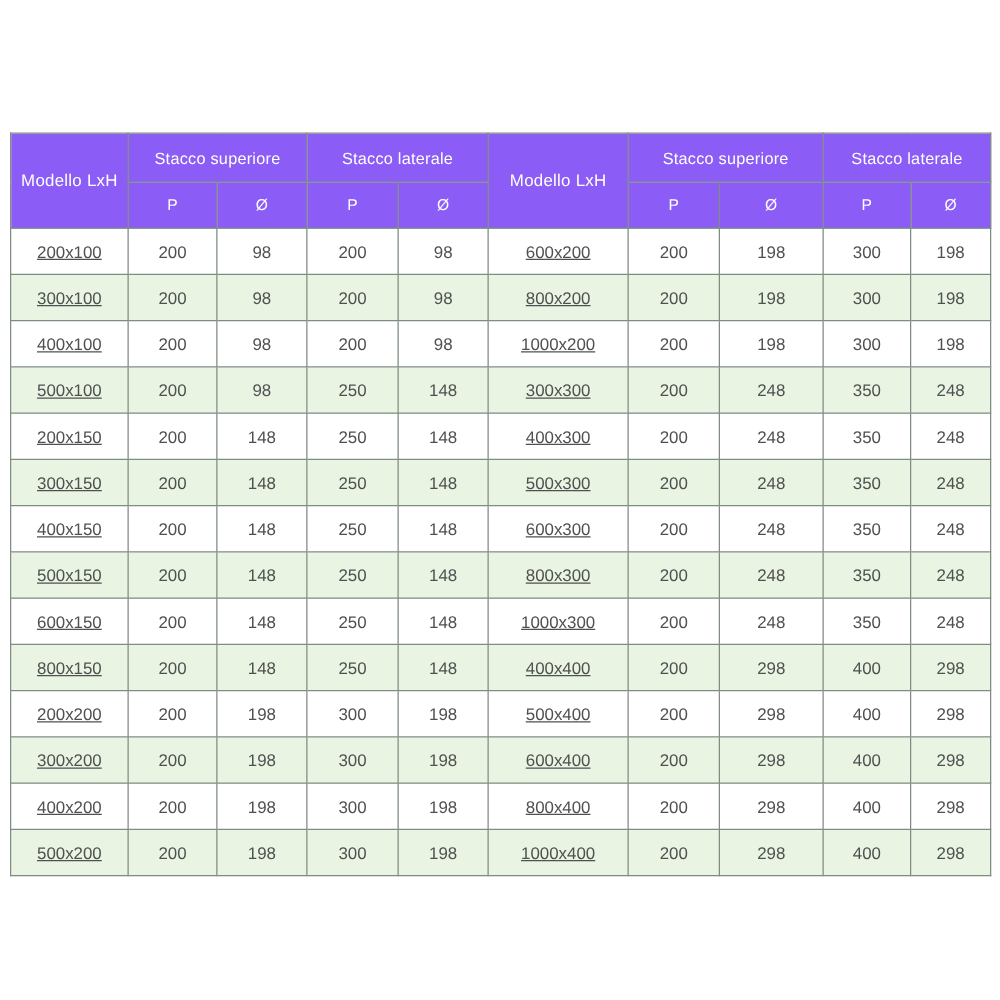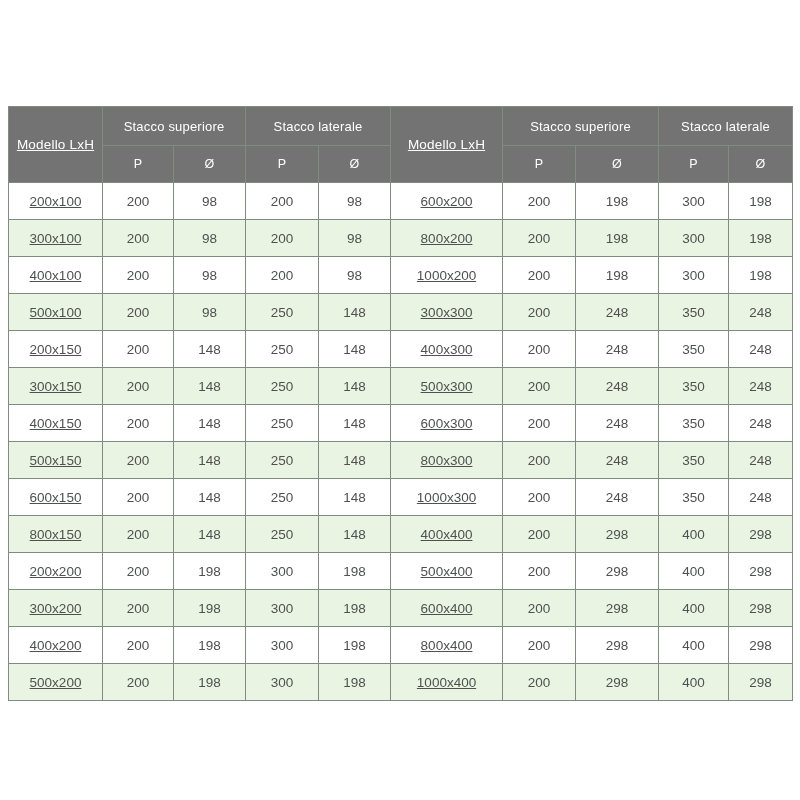--- a/index.html
+++ b/index.html
@@ -51,30 +51,29 @@
   table.spec-table th,
   table.spec-table td {
     border: 1px solid #7f8c82;
     padding: 0;
     text-align: center;
     vertical-align: middle;
   }
 
   
   table.spec-table thead th {
-    background: #737373;
+    background: #8b5cf6;
     color: #ffffff;
     font-weight: normal;
     letter-spacing: 0.2px;
   }
 
   th.model-head {
     font-size: 13.5px;
     height: 74px;
-    text-decoration: underline;
   }
 
   th.group-head {
     font-size: 13px;
     height: 38px;
   }
 
   th.sub-head {
     font-size: 12.5px;
     height: 36px;

